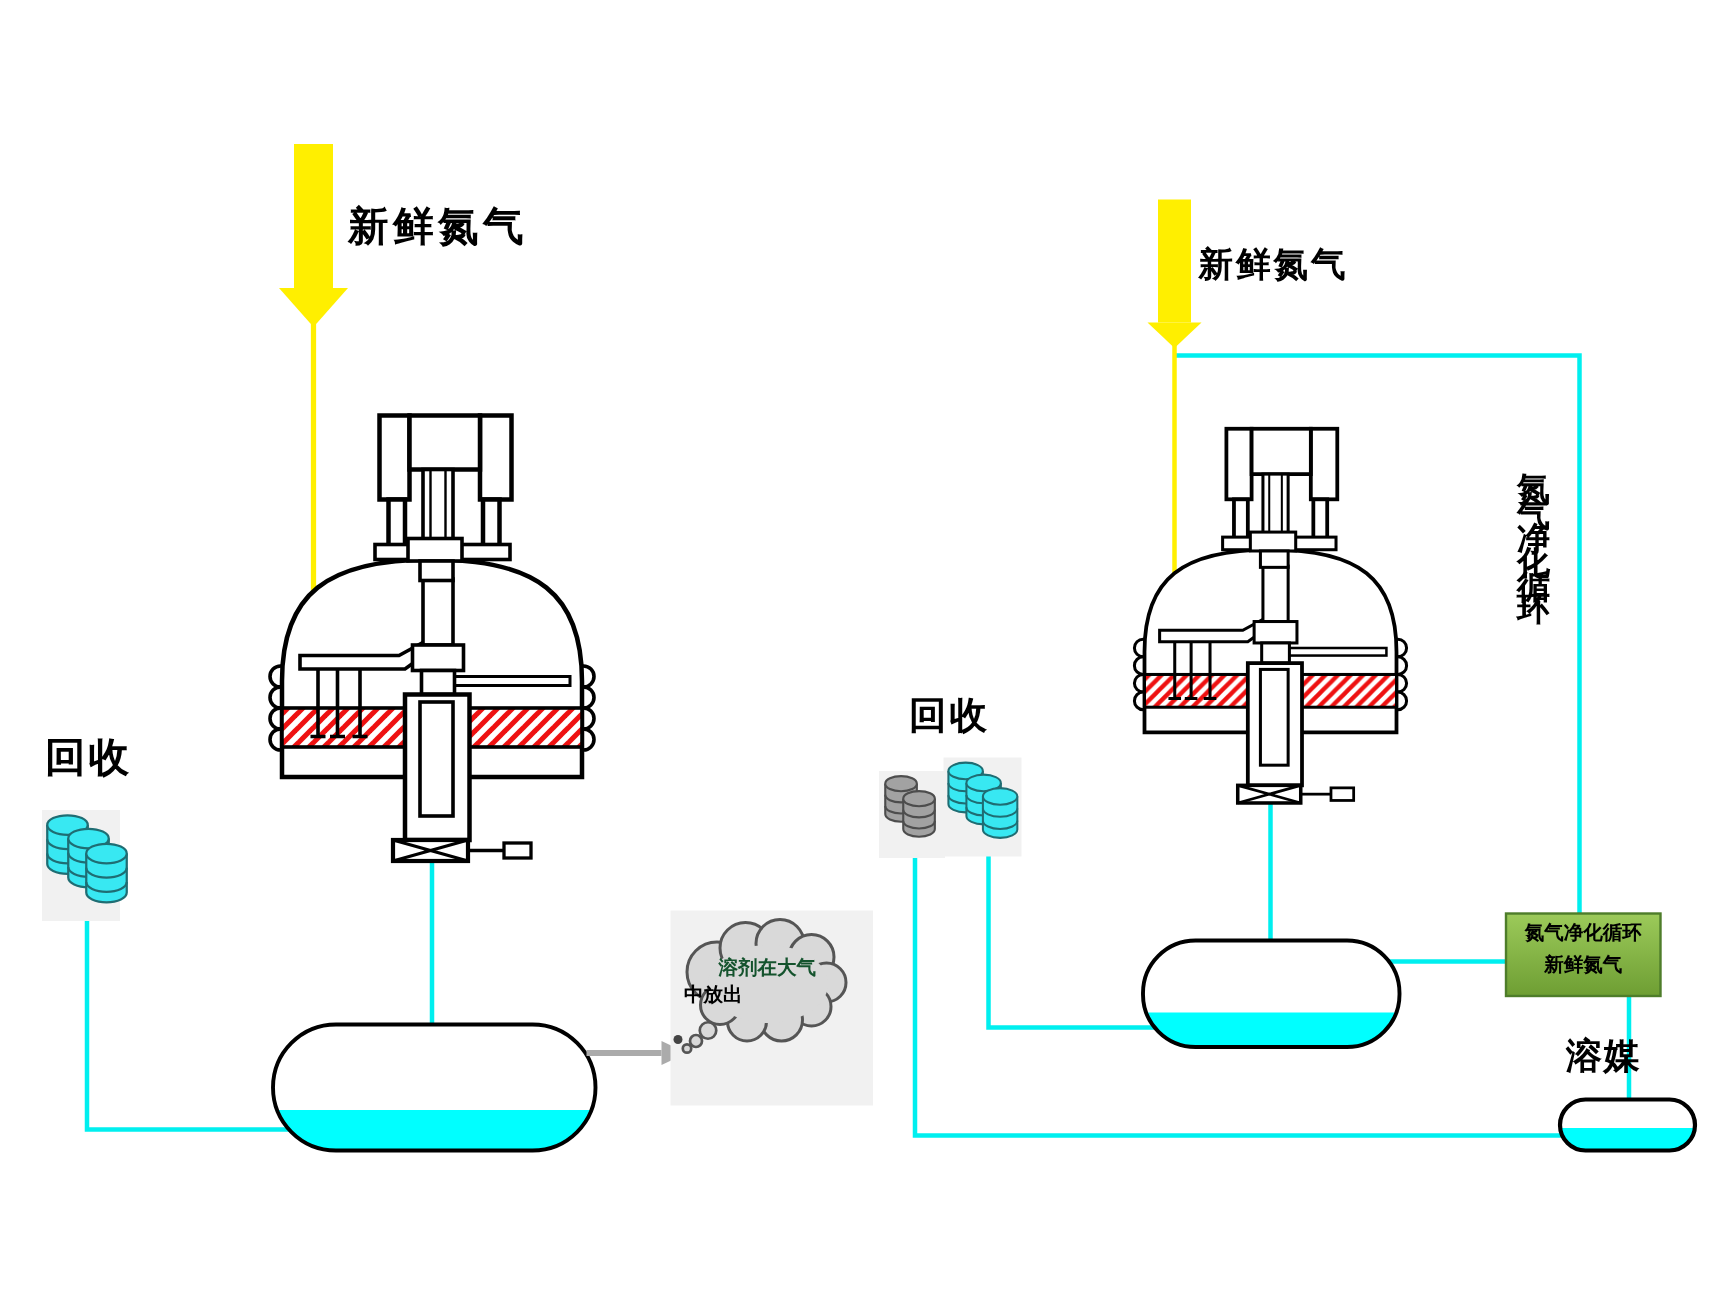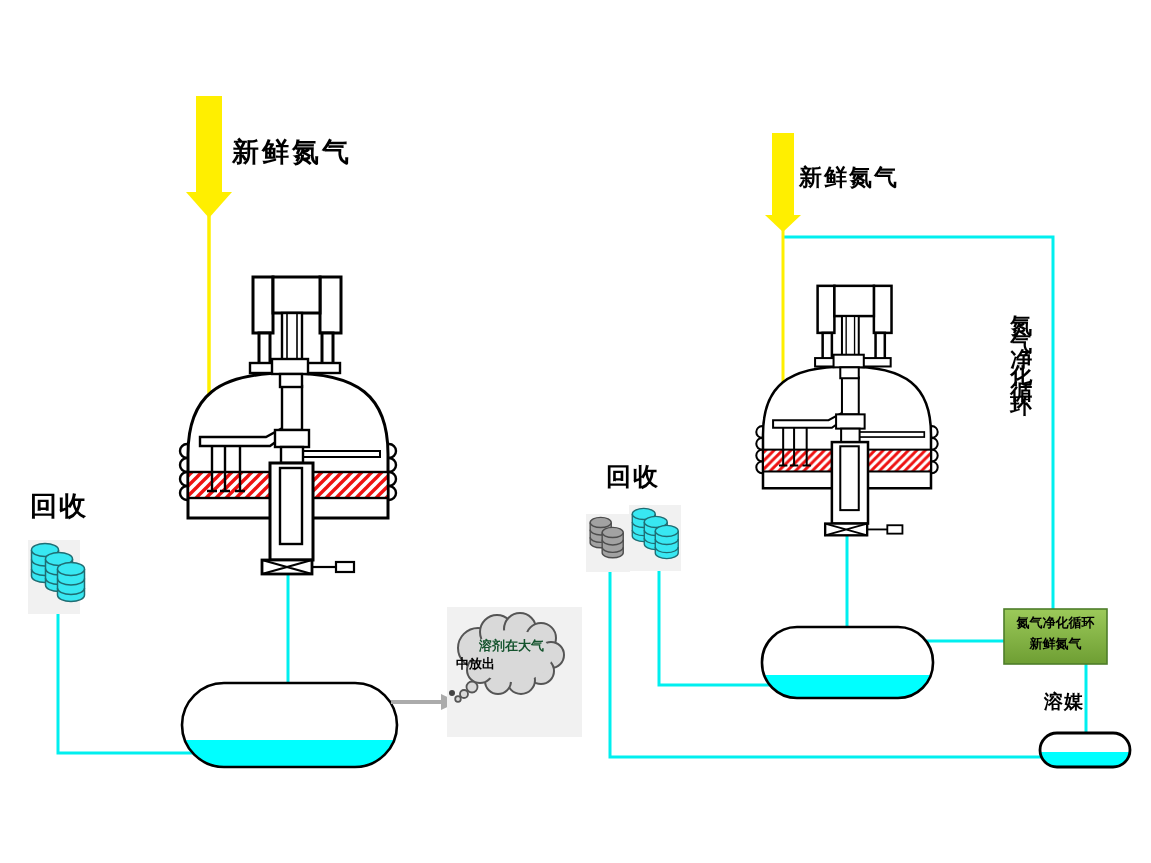--- a/index.html
+++ b/index.html
@@ -12,21 +12,21 @@
   .lbl-fresh-left{left:232px;top:136px;font-size:27px;letter-spacing:3px;}
   .lbl-fresh-right{left:799px;top:164px;font-size:23px;letter-spacing:2px;}
   .lbl-recycle-left{left:30px;top:490px;font-size:27px;letter-spacing:2px;}
   .lbl-recycle-right{left:606px;top:463px;font-size:25px;letter-spacing:2px;}
   .lbl-cloud1{left:479px;top:639px;font-size:13px;color:#14532d;}
   .lbl-cloud2{left:456px;top:657px;font-size:13px;color:#000000;}
   .green-box-text{
     position:absolute;left:1004px;top:612px;width:103px;text-align:center;
     font-size:13px;font-weight:bold;color:#000;line-height:21px;
   }
-  .lbl-solvent{left:1044px;top:691px;font-size:19px;letter-spacing:1px;}
+  .lbl-solvent{left:1044px;top:691px;font-size:24px;letter-spacing:1px;}
   .lbl-loop{
     left:1009px;top:298px;font-size:22px;letter-spacing:16px;
     writing-mode:vertical-rl;text-orientation:upright;white-space:nowrap;
   }
 </style>
 </head>
 <body>
 
 <div class="canvas">
 

